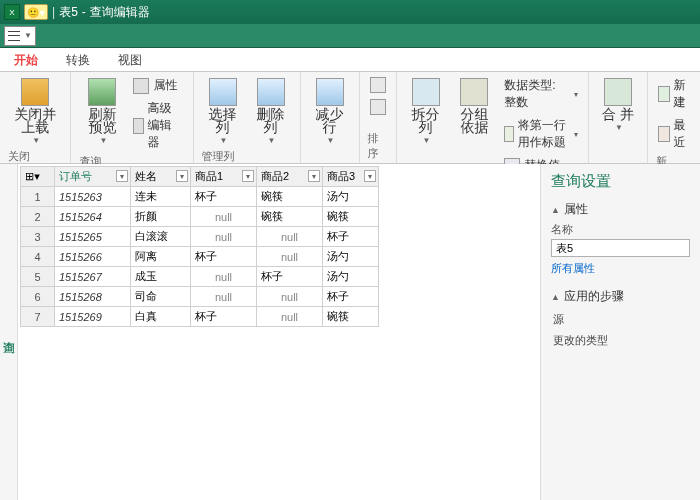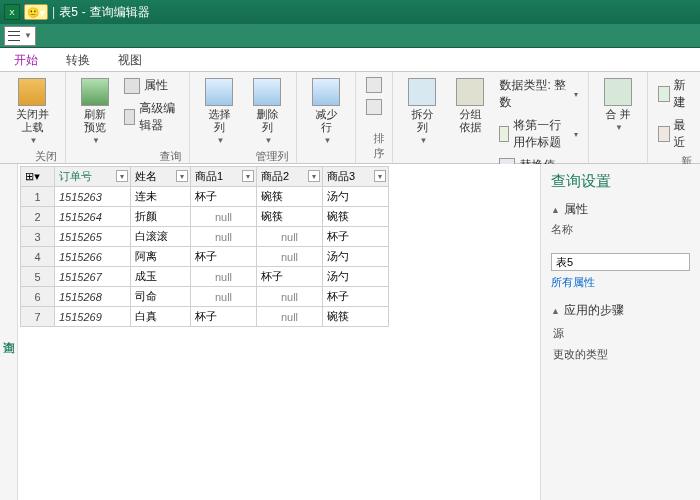--- a/index.html
+++ b/index.html
@@ -8,28 +8,28 @@
 .title-icon{width:16px;height:16px;background:#107c41;border:1px solid #0a5c30;font-size:8px;display:flex;align-items:center;justify-content:center;color:#fff}
 .emoji-drop{width:24px;height:16px;background:#fff3a0;border:1px solid #b0a050;border-radius:2px;display:flex;align-items:center;justify-content:center;font-size:10px}
 .title-sep{color:#cfe8dd}
 .title-text{color:#fff;font-size:12px}
 .quickbar{height:24px;background:#2b8a68;border-bottom:1px solid #1a5c42;display:flex;align-items:center;padding:0 4px}
 .qa-btn{width:32px;height:20px;background:#fff;border:1px solid #888;display:flex;align-items:center;justify-content:center;gap:2px}
 .qa-lines{width:12px;height:10px;display:flex;flex-direction:column;justify-content:space-between}
 .qa-lines span{height:1px;background:#444}
 .tabs{height:24px;background:#fff;border-bottom:1px solid #c8c8c8;display:flex}
 .tab{padding:4px 14px;color:#444;cursor:pointer}
-.tab.active{color:#a21caf;font-weight:400}
+.tab.active{color:#ef4444;font-weight:700}
 .ribbon{height:92px;background:#f5f5f5;border-bottom:1px solid #c8c8c8;display:flex}
 .rgroup{border-right:1px solid #dcdcdc;padding:4px 8px 2px;display:flex;flex-direction:column;justify-content:space-between}
 .rgroup-body{display:flex;gap:6px;flex:1;align-items:flex-start}
-.rgroup-label{text-align:right;color:#666;font-size:11px;padding-top:2px}
+.rgroup-label{text-align:left;color:#666;font-size:11px;padding-top:2px}
 .big-btn{display:flex;flex-direction:column;align-items:center;gap:2px;padding:2px 4px;cursor:pointer;min-width:42px}
 .big-btn .icon{width:28px;height:28px}
-.big-btn .lbl{font-size:11px;text-align:center;line-height:13px;color:#333}
+.big-btn .lbl{font-size:14px;text-align:center;line-height:13px;color:#333}
 .small-stack{display:flex;flex-direction:column;gap:4px}
 .small-btn{display:flex;align-items:center;gap:4px;padding:1px 2px;cursor:pointer;font-size:11px;color:#333}
 .small-btn .icon{width:16px;height:16px}
 .drop-arrow{font-size:8px;color:#666;margin-left:2px}
 .icon{display:inline-block;background:#d0d0d0;border:1px solid #999}
 .icon.close{background:linear-gradient(#f0c060,#e0a030)}
 .icon.refresh{background:linear-gradient(#b0e0b0,#60a060)}
 .icon.prop{background:#e0e0e0}
 .icon.adv{background:#e0e0e0}
 .icon.col{background:linear-gradient(#e0f0ff,#a0c8e8)}
@@ -51,21 +51,21 @@
 .grid th.first{color:#1a7a5a;font-weight:500}
 .col-drop{position:absolute;right:2px;top:3px;width:12px;height:12px;border:1px solid #aaa;background:#fff;font-size:8px;display:flex;align-items:center;justify-content:center;color:#666}
 .grid td.row-idx{background:#f0f0f0;text-align:center;color:#555}
 .grid td.num{text-align:left;font-style:italic;color:#333}
 .grid td.null{text-align:center;color:#888}
 .side{width:160px;background:#f5f5f5;border-left:1px solid #dcdcdc;padding:8px 10px;overflow:hidden}
 .side h3{color:#1a7a5a;font-size:15px;font-weight:400;margin-bottom:10px}
 .side-sec{margin-bottom:12px}
 .side-sec .hdr{display:flex;align-items:center;gap:4px;color:#333;font-size:12px;margin-bottom:4px}
 .side-sec .tri{color:#666;font-size:9px}
-.side-sec .sub{font-size:11px;color:#555;margin:4px 0 16px}
+.side-sec .sub{font-size:11px;color:#555;margin:4px 0 2px}
 .side-input{width:100%;border:1px solid #b0b0b0;padding:2px 4px;font-size:11px;background:#fff}
 .side-link{color:#0066cc;font-size:11px;cursor:pointer;margin-top:4px;display:block}
 .steps .step{font-size:11px;color:#444;padding:3px 2px}
 </style>
 </head>
 <body>
 
 <div class="titlebar">
   <span class="title-icon">X</span>
   <span class="emoji-drop">🙂▾</span>
@@ -237,21 +237,21 @@
 
   <div class="grid-area">
     <table class="grid">
       <thead>
           <tr id="grid-head">
             <th class="idx">⊞▾</th>
             <th class="first" style="width:76px">订单号<span class="col-drop">▾</span></th>
             <th class="" style="width:60px">姓名<span class="col-drop">▾</span></th>
             <th class="" style="width:66px">商品1<span class="col-drop">▾</span></th>
             <th class="" style="width:66px">商品2<span class="col-drop">▾</span></th>
-            <th class="" style="width:66px">商品3<span class="col-drop">▾</span></th>
+            <th class="" style="width:56px">商品3<span class="col-drop">▾</span></th>
           </tr>
         </thead>
       <tbody id="grid-body">
           <tr>
             <td class="row-idx">1</td>
             <td class="num">1515263</td>
             <td>连未</td>
             <td>杯子</td>
             <td>碗筷</td>
             <td>汤勺</td>

